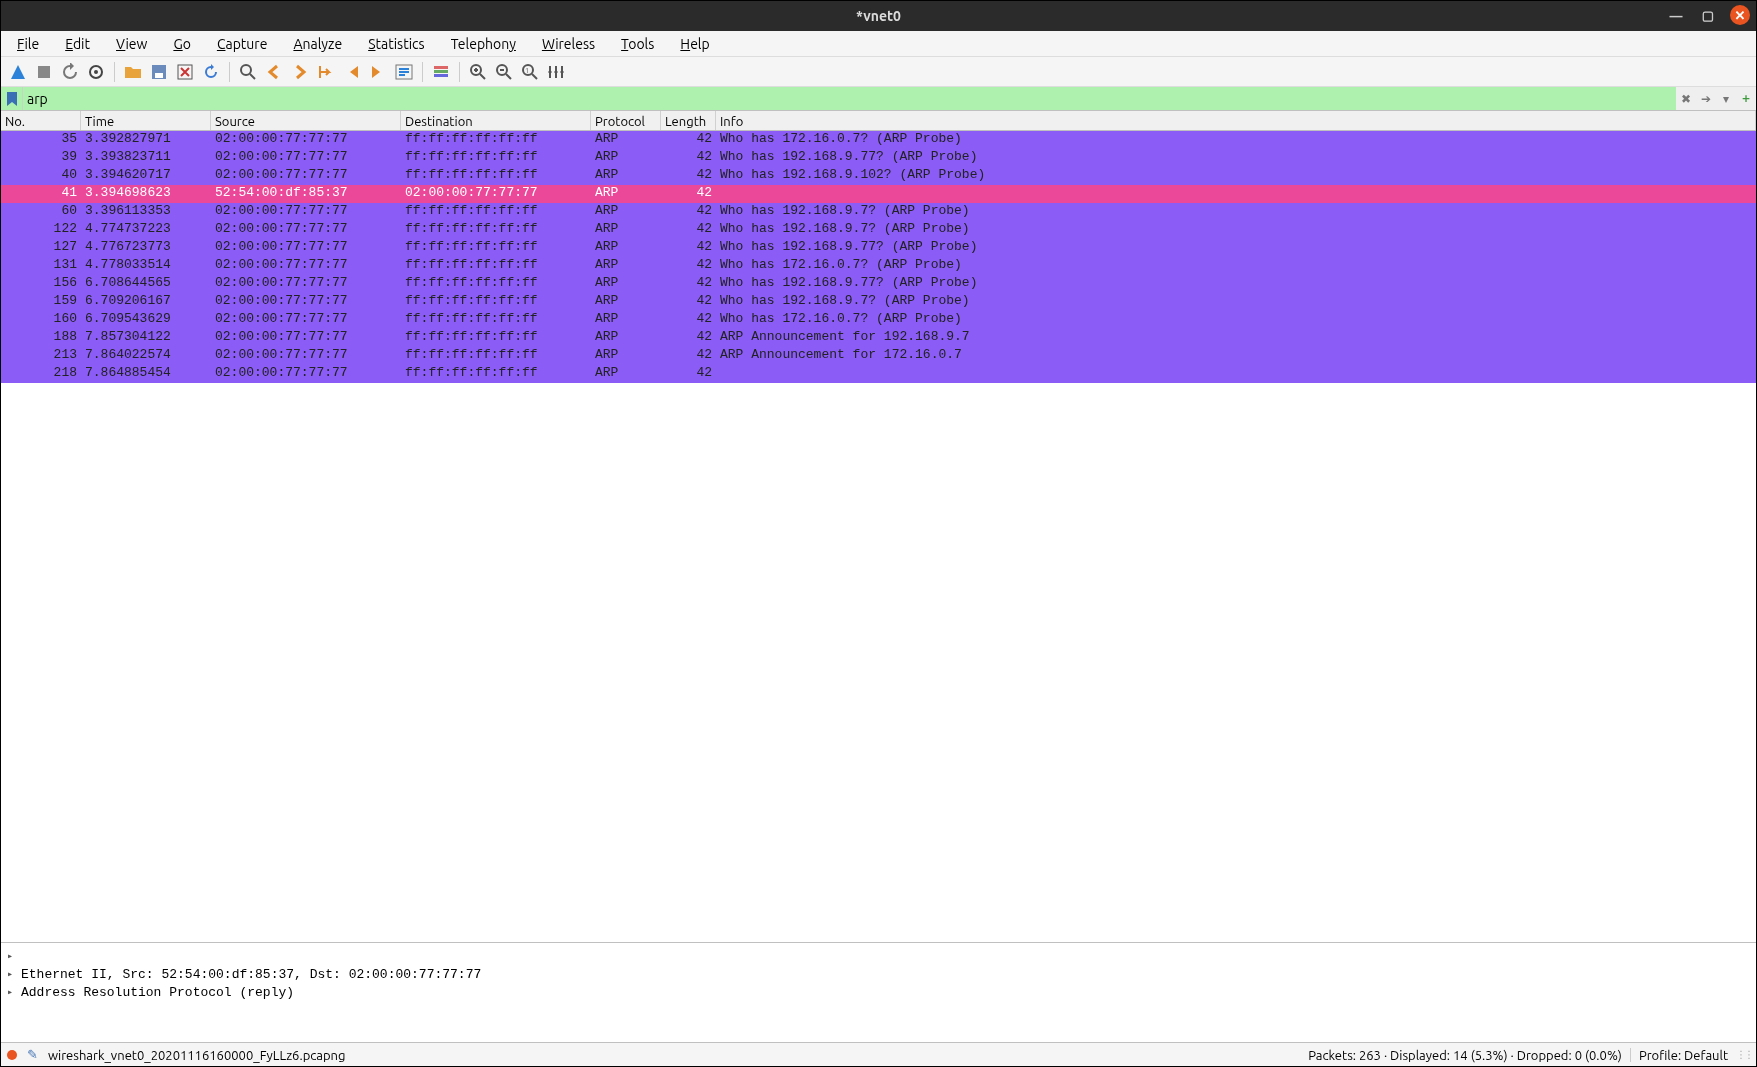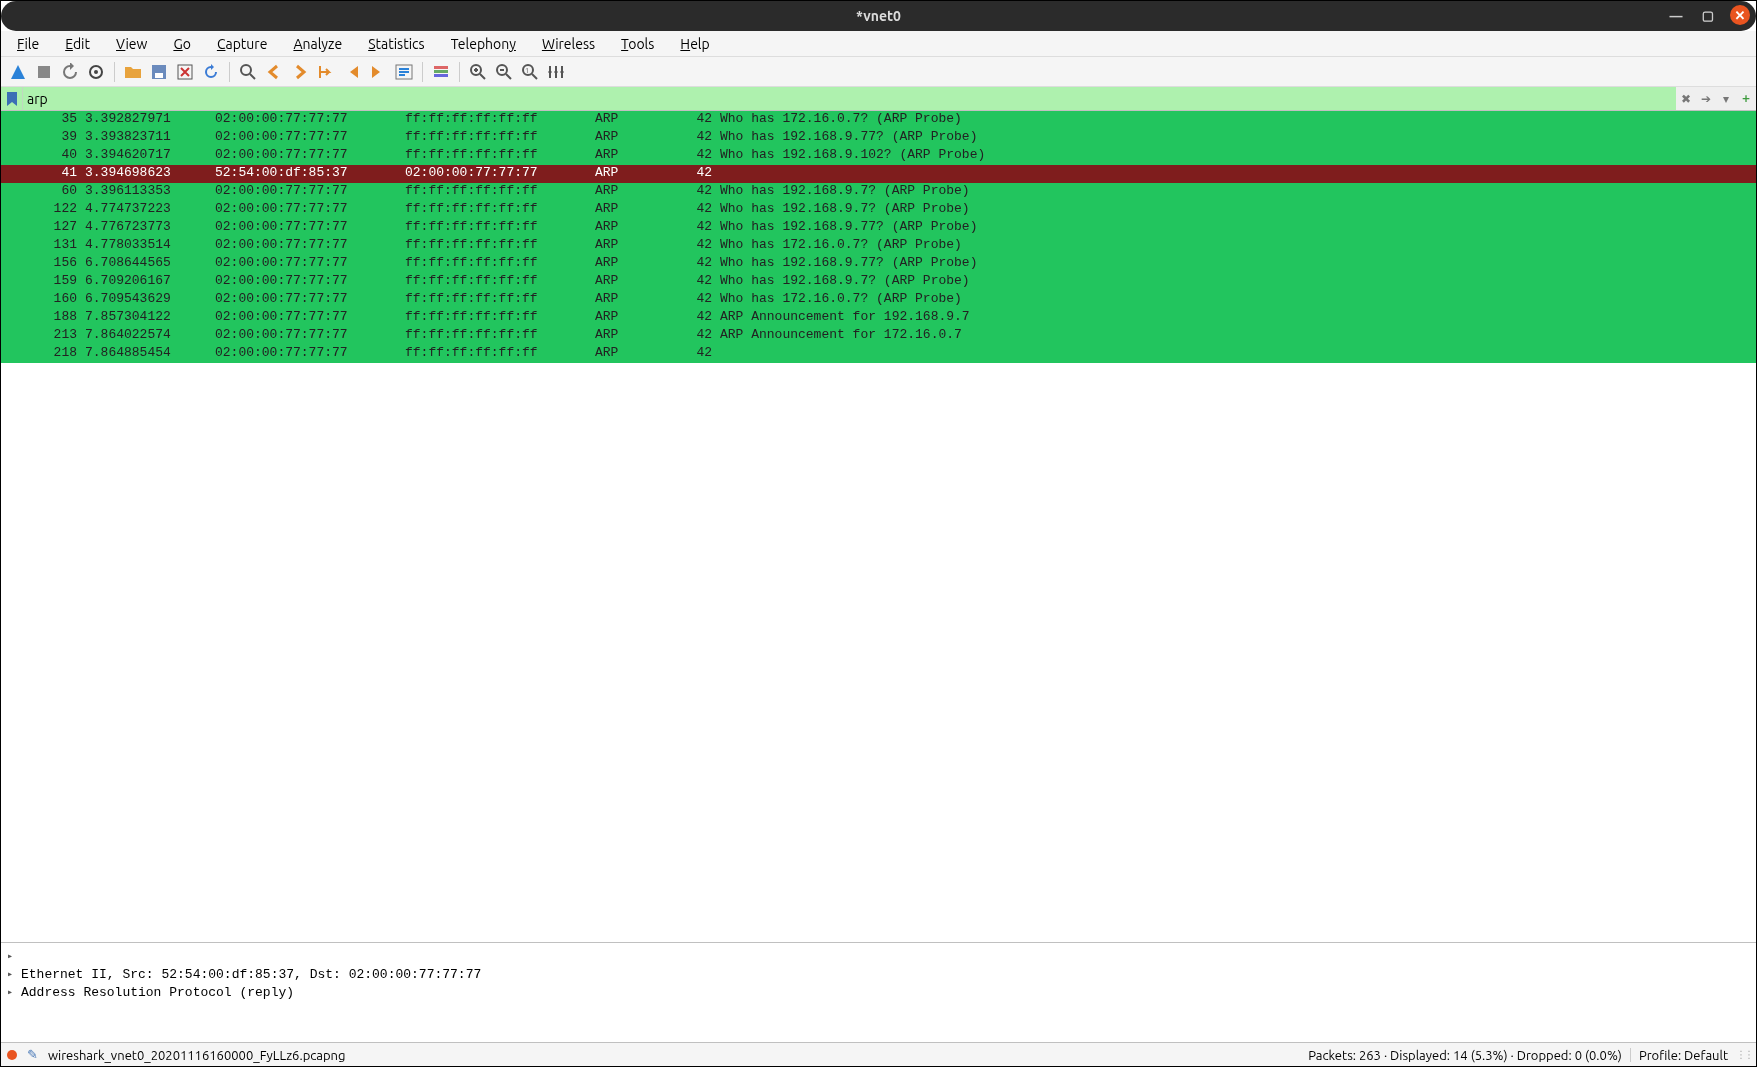--- a/index.html
+++ b/index.html
@@ -1,19 +1,19 @@
 <!DOCTYPE html>
 <html><head>
 <meta charset="utf-8">
 <style>
   * { margin: 0; padding: 0; box-sizing: border-box; }
   body { font-family: "Ubuntu", "Segoe UI", sans-serif; font-size: 13px; background: #fff; color: #000; user-select: none; }
   .window { width: 1757px; height: 1067px; display: flex; flex-direction: column; border: 1px solid #000; background: #fff; }
   
-  .titlebar { height: 30px; background: #2b2b2b; display: flex; align-items: center; position: relative; border-radius: 15px; }
+  .titlebar { height: 30px; background: #2b2b2b; display: flex; align-items: center; position: relative; }
   .titlebar .title { color: #dcdcdc; font-weight: bold; margin: 0 auto; font-size: 14px; }
   .titlebar .controls { position: absolute; right: 6px; top: 4px; display: flex; gap: 12px; align-items: center; }
   .titlebar .ctrl { width: 20px; height: 20px; border-radius: 50%; display: flex; align-items: center; justify-content: center; font-size: 13px; font-weight: bold; }
   .titlebar .ctrl.min, .titlebar .ctrl.max { color: #ccc; }
   .titlebar .ctrl.close { background: #e95420; color: #fff; }
   
   .menubar { height: 26px; background: #f5f5f5; display: flex; align-items: center; padding: 0 8px; gap: 10px; border-bottom: 1px solid #ddd; }
   .menubar .mi { padding: 2px 8px; cursor: default; font-size: 14px; }
   .menubar .mi .ul { text-decoration: underline; }
   
@@ -26,22 +26,22 @@
   .filterbar input { flex: 1; border: none; outline: none; background: #aef1ae; padding: 0 4px; font-size: 14px; font-family: inherit; }
   .filterbar .end { display: flex; align-items: center; background: #efefef; }
   .filterbar .endbtn { width: 20px; height: 20px; display: flex; align-items: center; justify-content: center; color: #777; font-size: 12px; }
   
   .packets { flex: 1; display: flex; flex-direction: column; overflow: hidden; }
   .packets .hdr { display: flex; background: #f0f0f0; border-bottom: 1px solid #c0c0c0; height: 20px; font-size: 13px; }
   .packets .hdr .col { padding: 1px 4px; border-right: 1px solid #d0d0d0; display:flex; align-items:center; }
   .packets .body { flex: 1; overflow: auto; background: #fff; }
   .packets .row { display: flex; height: 18px; font-family: "Liberation Mono","DejaVu Sans Mono",monospace; font-size: 13px; }
   .packets .row .cell { padding: 0 4px; white-space: nowrap; overflow: hidden; }
-  .packets .row.normal { background: #22c55e; color: #222; }
-  .packets .row.selected { background: #7f1d1d; color: #fff; }
+  .packets .row.normal { background: #8b5cf6; color: #222; }
+  .packets .row.selected { background: #ec4899; color: #fff; }
   .col-no  { width: 80px;  text-align: right; }
   .col-time{ width: 130px; }
   .col-src { width: 190px; }
   .col-dst { width: 190px; }
   .col-proto{ width: 70px; }
   .col-len { width: 55px; text-align: right; }
   .col-info{ flex: 1; }
   
   .details { height: 100px; border-top: 1px solid #c0c0c0; background: #fff; overflow: auto; padding: 4px 6px; font-family: "Liberation Mono","DejaVu Sans Mono",monospace; font-size: 13px; }
   .details .line { height: 18px; display: flex; align-items: center; }
@@ -212,20 +212,29 @@
     <input type="text" value="arp" placeholder="Apply a display filter … &lt;Ctrl-/&gt;" style="">
     <div class="end">
       <div class="endbtn">✖</div>
       <div class="endbtn">➔</div>
       <div class="endbtn">▾</div>
       <div class="endbtn" style="color:#3c9a3c;font-weight:bold">＋</div>
     </div>
   </div>
 
   <div class="packets">
+    <div class="hdr">
+      <div class="col col-no">No.</div>
+      <div class="col col-time">Time</div>
+      <div class="col col-src">Source</div>
+      <div class="col col-dst">Destination</div>
+      <div class="col col-proto">Protocol</div>
+      <div class="col col-len">Length</div>
+      <div class="col col-info">Info</div>
+    </div>
     <div class="body" id="packet-body">
         <div class="row normal">
           <div class="cell col-no">35</div>
           <div class="cell col-time">3.392827971</div>
           <div class="cell col-src">02:00:00:77:77:77</div>
           <div class="cell col-dst">ff:ff:ff:ff:ff:ff</div>
           <div class="cell col-proto">ARP</div>
           <div class="cell col-len">42</div>
           <div class="cell col-info">Who has 172.16.0.7? (ARP Probe)</div>
         </div>

